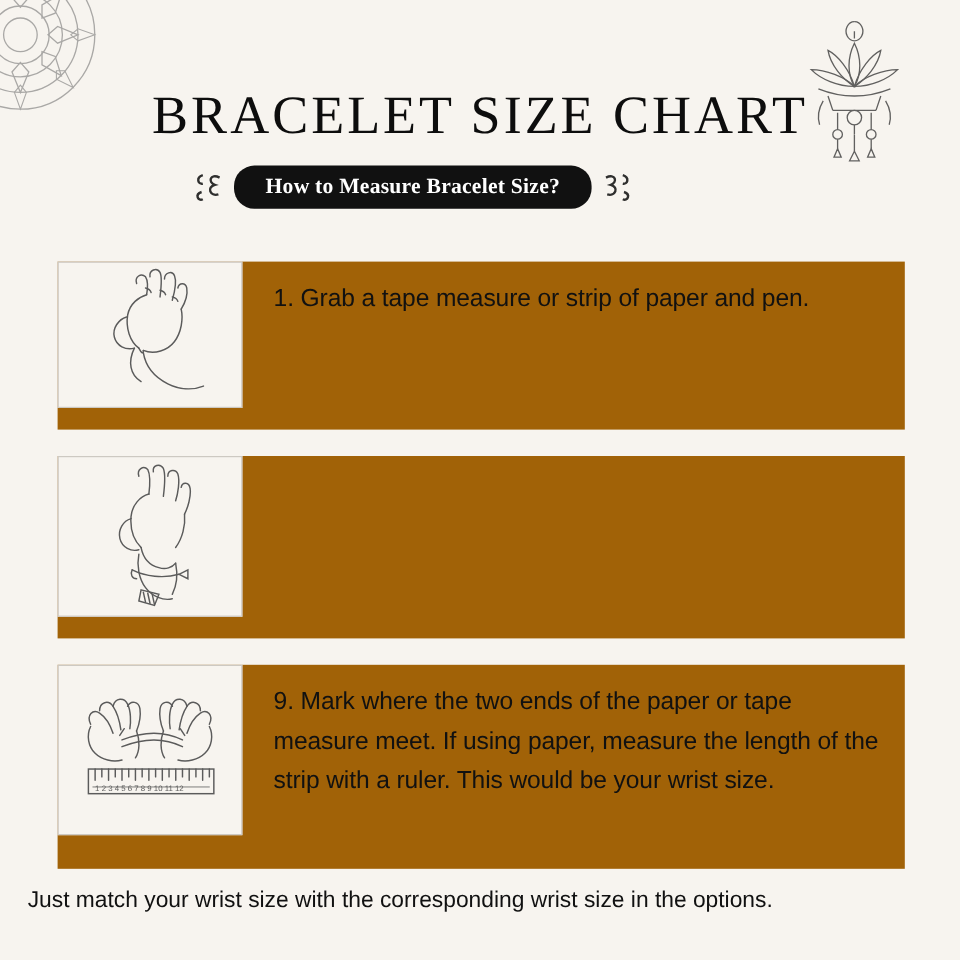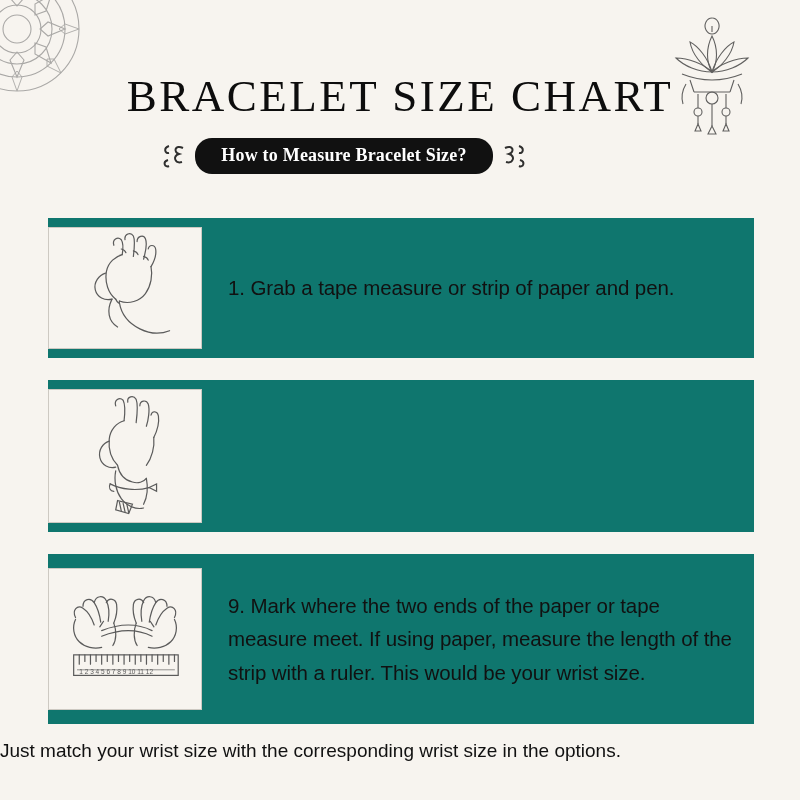--- a/index.html
+++ b/index.html
@@ -89,22 +89,22 @@
 
   
   .steps {
     position: absolute;
     top: 206px;
     left: 48px;
     width: 706px;
   }
   .step {
     display: flex;
-    align-items: center;
-    background: #0f766e;
+    align-items: flex-start;
+    background: #a16207;
     margin-bottom: 22px;
     position: relative;
   }
   .step-img {
     width: 154px;
     flex: 0 0 154px;
     background: #f7f4ef;
     border: 1px solid #cdc9c2;
     box-sizing: border-box;
     display: flex;
@@ -125,21 +125,21 @@
   .step-1 { height: 140px; }
   .step-2 { height: 152px; }
   .step-3 { height: 170px; }
 
   
   .footer {
     position: absolute;
     top: 728px;
     left: 0;
     width: 644px;
-    text-align: left;
+    text-align: right;
     font-size: 19px;
     color: #111111;
   }
 </style>
 </head>
 <body>
 
 <div class="page">
 
   <div class="mandala">

